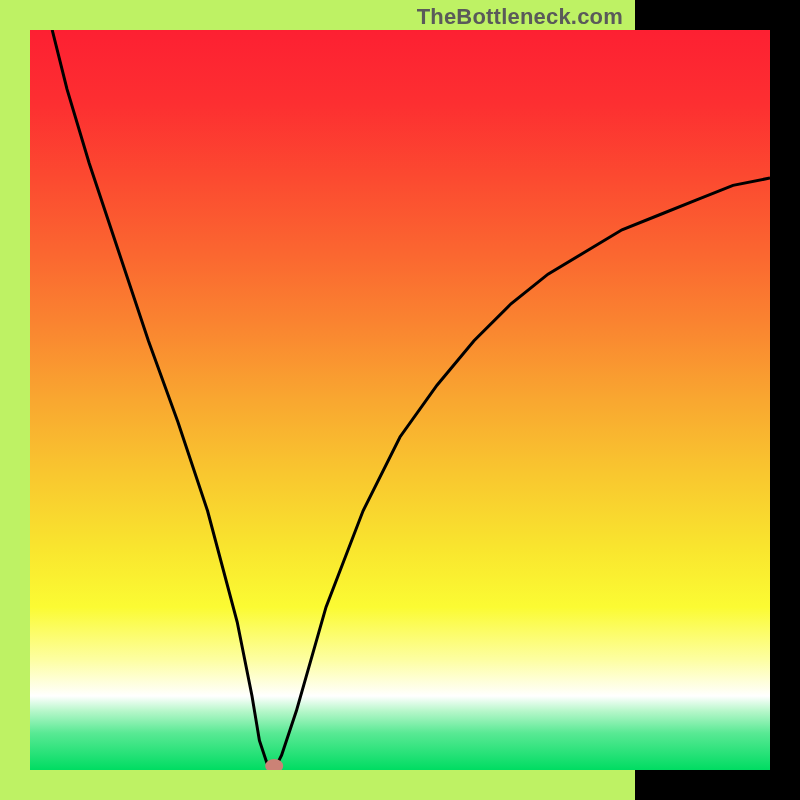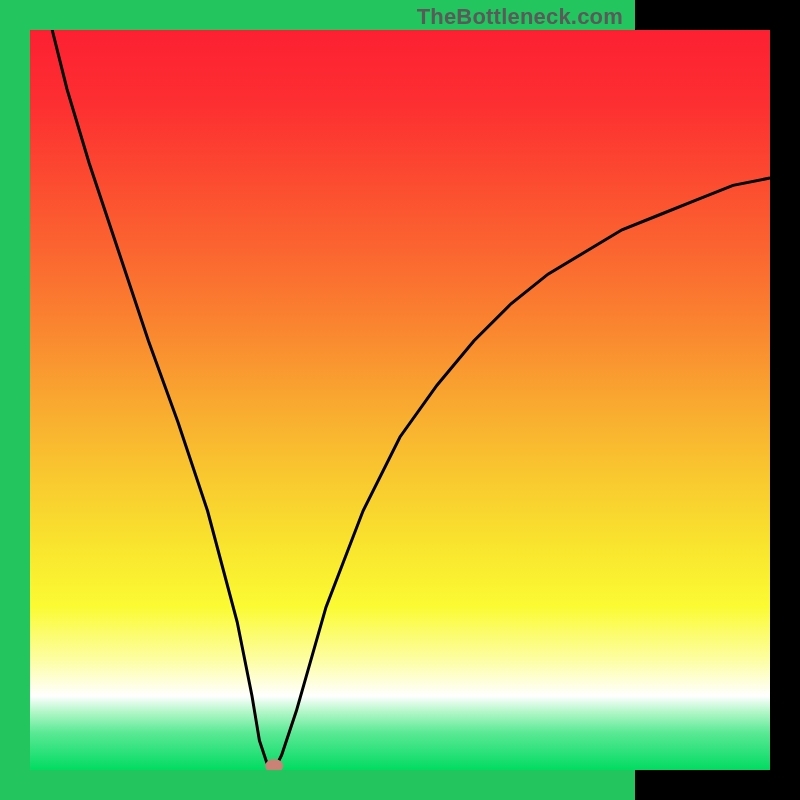--- a/index.html
+++ b/index.html
@@ -8,21 +8,21 @@
     width: 800px;
     height: 800px;
     background: #000;
     font-family: Arial, Helvetica, sans-serif;
     overflow: hidden;
   }
   .frame {
     position: relative;
     width: 635px;
     height: 800px;
-    background: #22c55e;
+    background: #bef264;
     text-decoration: underline;
   }
   .watermark {
     position: absolute;
     top: 4px;
     right: 12px;
     color: #5a5a5a;
     font-size: 22px;
     font-weight: 600;
     letter-spacing: 0.2px;

